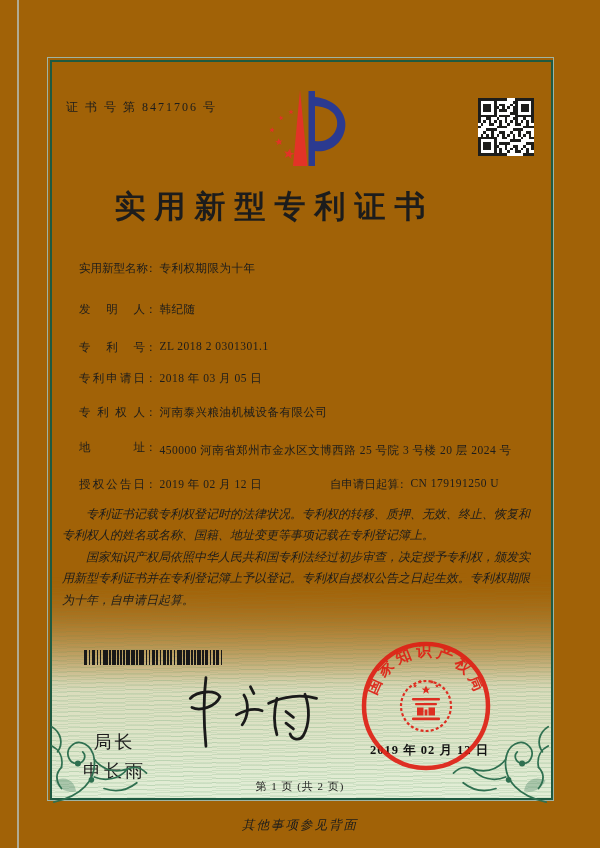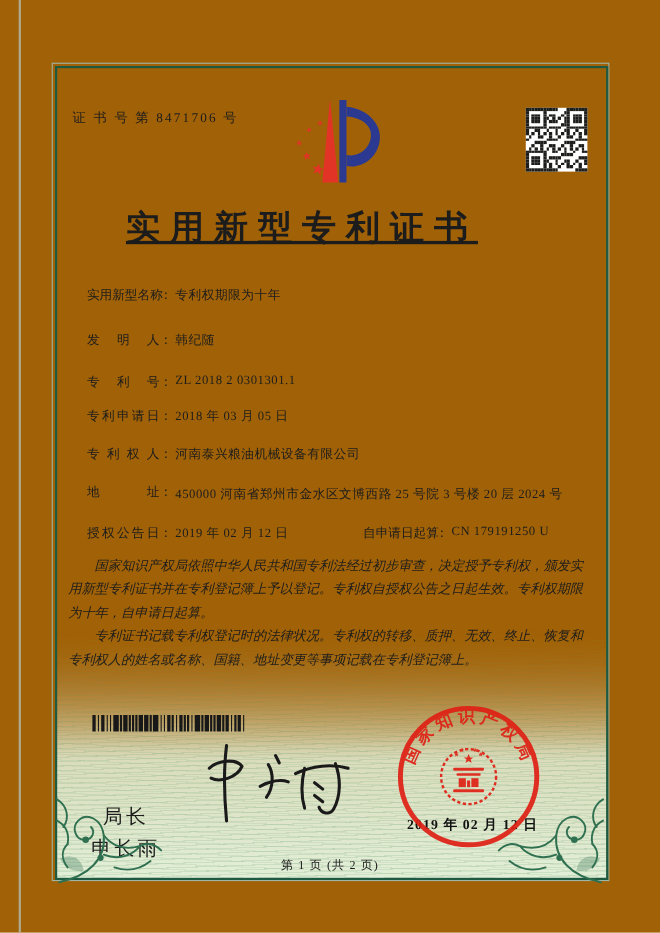--- a/index.html
+++ b/index.html
@@ -20,21 +20,21 @@
   .border-inner{position:absolute;left:50px;top:60px;width:499px;height:736px;border:2px solid #1e5a41;}
 
   .cert-no{position:absolute;left:66px;top:99px;font-size:12px;letter-spacing:2px;}
 
   .logo{position:absolute;left:260px;top:86px;width:88px;height:84px;}
   .qr{position:absolute;left:478px;top:98px;width:56px;height:58px;background:#fff;
       display:grid;grid-template-columns:repeat(21,1fr);grid-template-rows:repeat(21,1fr);}
   .qr .qb{background:#1d1d1b;}
 
   .title{position:absolute;left:0;top:186px;width:540px;text-align:center;
-         font-size:31px;font-weight:bold;letter-spacing:9px;text-indent:9px;text-decoration:underline;}
+         font-size:31px;font-weight:bold;letter-spacing:9px;text-indent:9px;}
 
   .fields{font-size:11.5px;}
   .frow{position:absolute;left:79px;white-space:nowrap;}
   .flabel{display:inline-block;width:66px;text-align:justify;text-align-last:justify;vertical-align:top;}
   .fcolon{display:inline-block;vertical-align:top;}
   .fvalue{display:inline-block;vertical-align:top;letter-spacing:.5px;}
   .frow.wrap{white-space:normal;}
   .frow.wrap .fvalue{width:374px;line-height:20px;}
   .pair2{position:absolute;left:251px;top:0;white-space:nowrap;}
 
@@ -560,22 +560,22 @@
       <span class="flabel">授权公告日</span><span class="fcolon">：</span>
       <span class="fvalue">2019 年 02 月 12 日</span>
       <span class="pair2">
         <span class="flabel">自申请日起算</span><span class="fcolon">：</span>
         <span class="fvalue">CN 179191250 U</span>
       </span>
     </div>
   </div>
 
   <div class="paras">
+    <p>专利证书记载专利权登记时的法律状况。专利权的转移、质押、无效、终止、恢复和专利权人的姓名或名称、国籍、地址变更等事项记载在专利登记簿上。</p>
     <p>国家知识产权局依照中华人民共和国专利法经过初步审查，决定授予专利权，颁发实用新型专利证书并在专利登记簿上予以登记。专利权自授权公告之日起生效。专利权期限为十年，自申请日起算。</p>
-    <p>专利证书记载专利权登记时的法律状况。专利权的转移、质押、无效、终止、恢复和专利权人的姓名或名称、国籍、地址变更等事项记载在专利登记簿上。</p>
   </div>
 
   <div class="barcode" id="barcode-bars">
       <span style="width: 3.4px;"></span>
       <span style="width: 1.7px;"></span>
       <span style="width: 3.4px;"></span>
       <span style="width: 1.7px;"></span>
       <span style="width: 1.7px;"></span>
       <span style="width: 5.1px;"></span>
       <span style="width: 1.7px;"></span>
@@ -677,14 +677,15 @@
       <path d="M6,40 C16,46 18,58 12,66"></path>
       <path d="M60,104 C72,108 84,106 94,98"></path>
       <path d="M84,84 C92,80 98,82 104,88"></path>
       <path d="M16,82 C10,88 10,96 16,104"></path>
       <circle cx="33" cy="78" r="2.2" fill="#2f7050"></circle>
       <circle cx="47" cy="95" r="2" fill="#2f7050"></circle>
     </g>
   </svg>
 
   <div class="page-info">第 1 页 (共 2 页)</div>
+  <div class="footer-note">其他事项参见背面</div>
 
 </div>
 
 </body></html>

